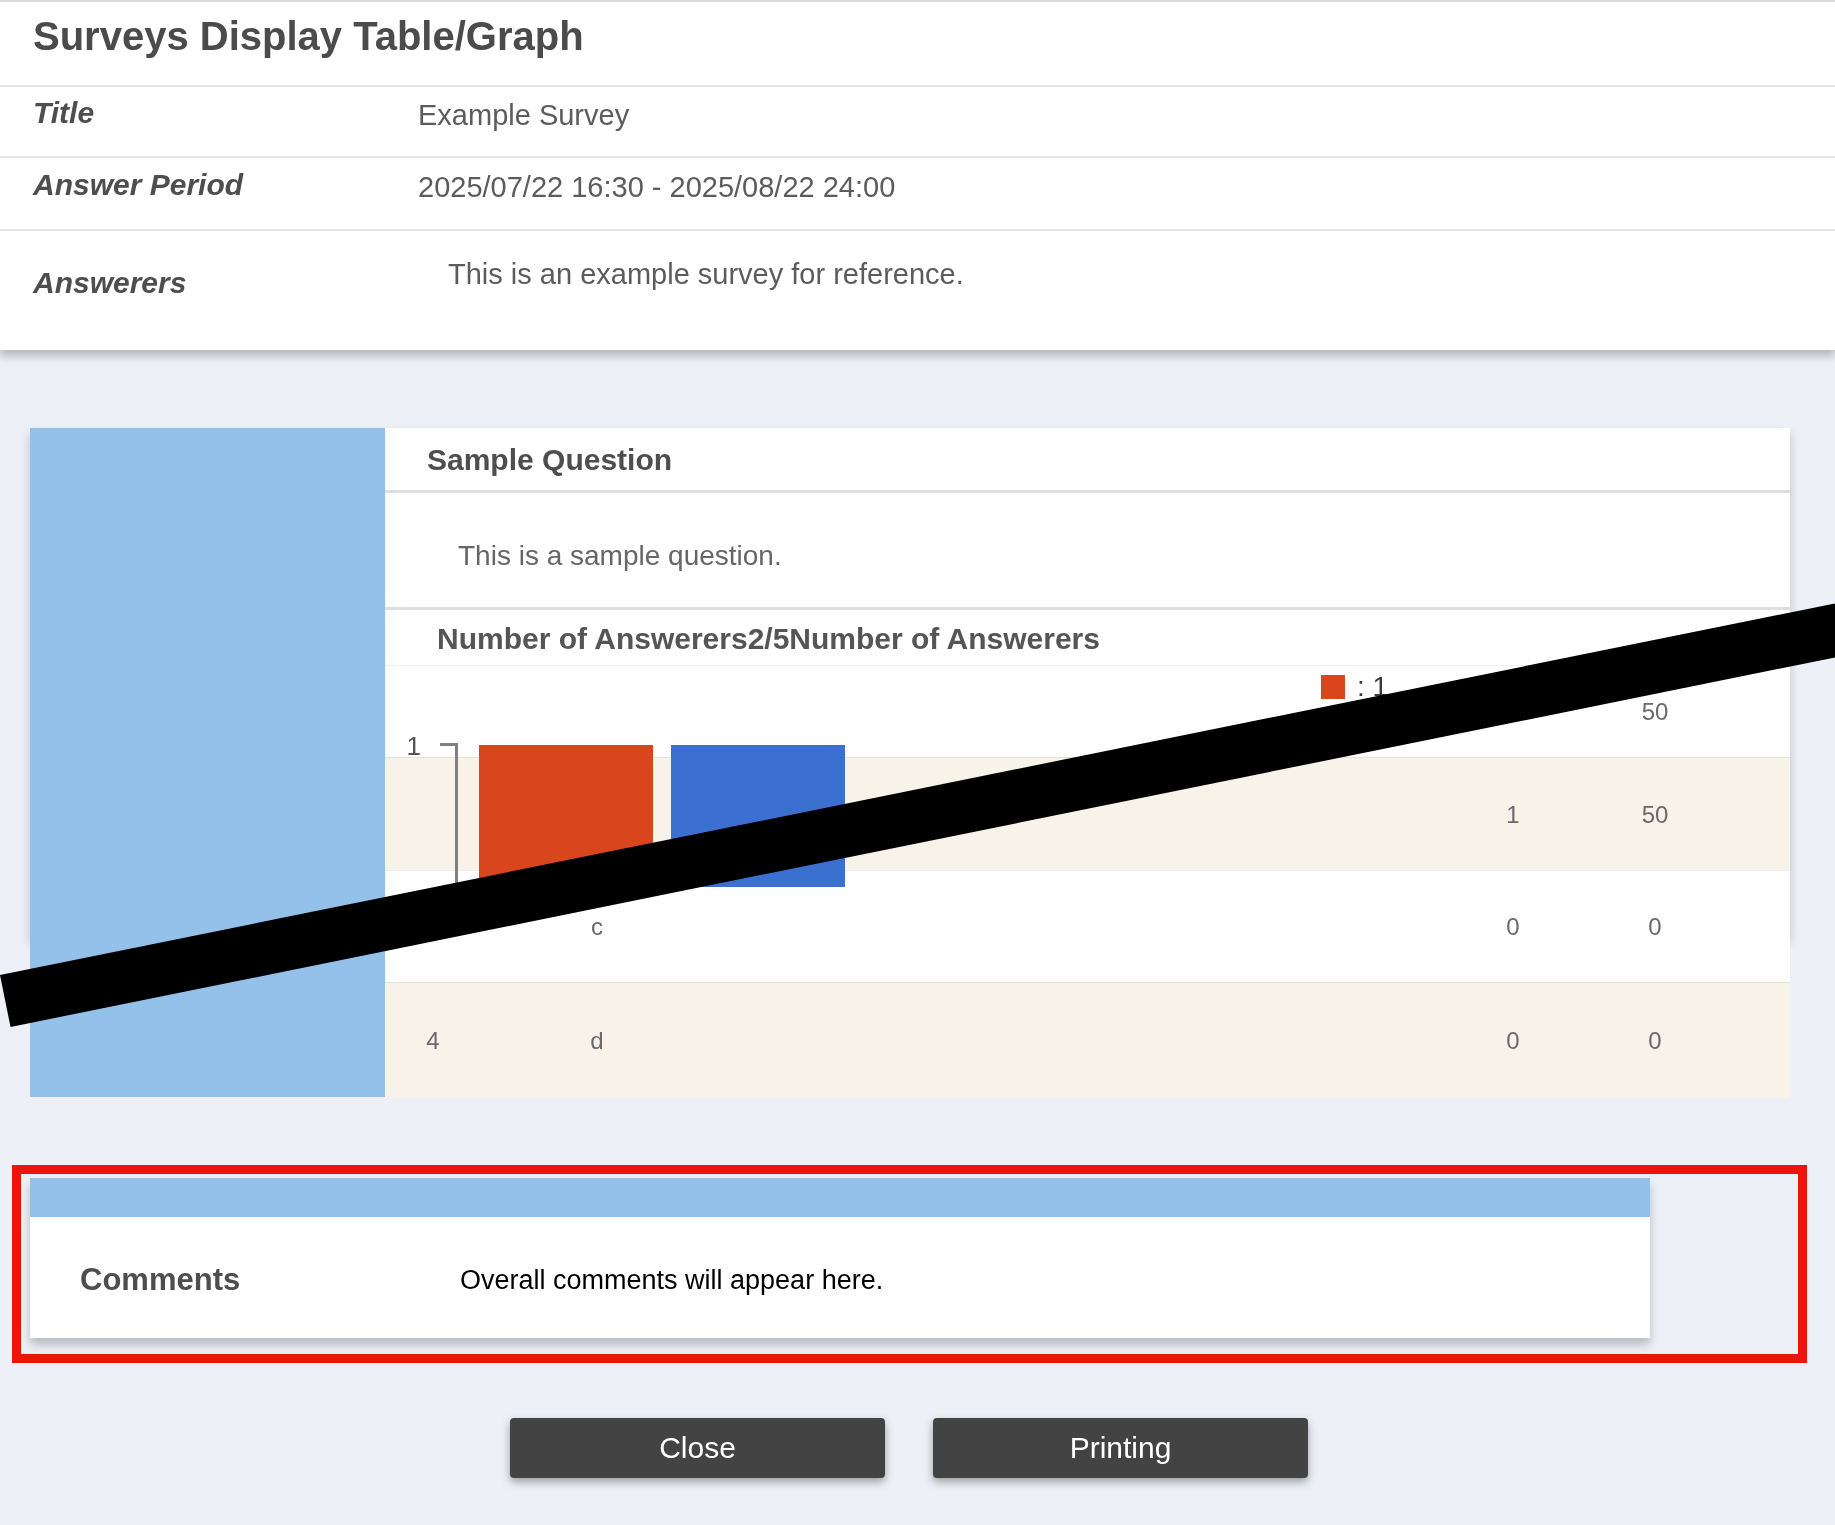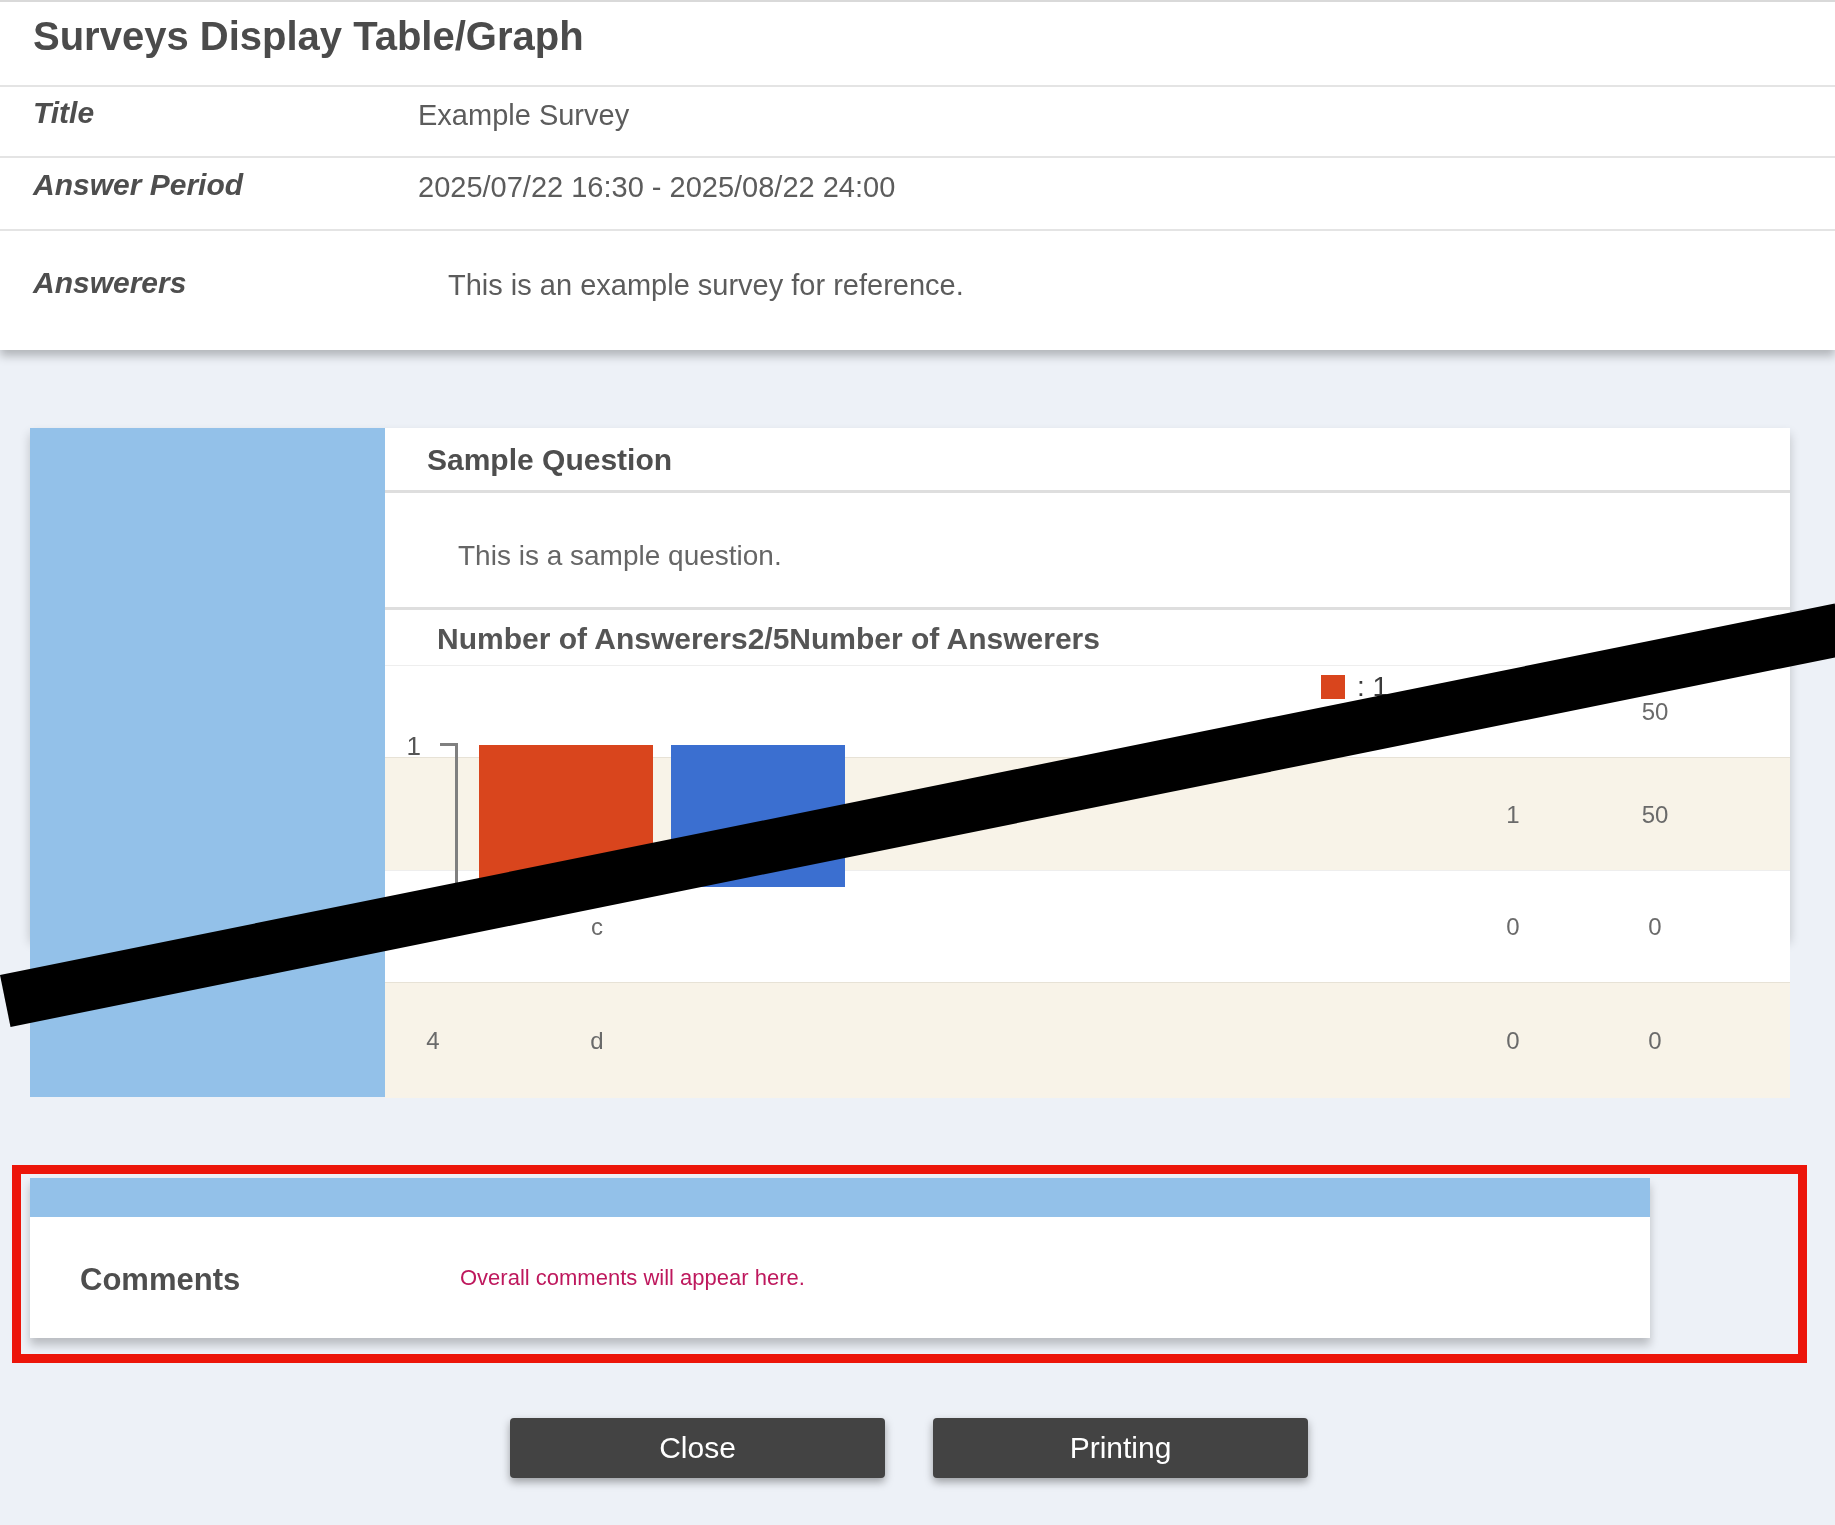--- a/index.html
+++ b/index.html
@@ -54,21 +54,21 @@
   .annotation-box{
     left:12px;top:1165px;width:1795px;height:198px;box-sizing:border-box;
     border:9px solid #ec150a;z-index:4;
   }
   .comments-card{
     position:absolute;left:9px;top:4px;width:1620px;height:160px;background:#fff;
     box-shadow:0 7px 9px rgba(0,0,0,0.22);
   }
   .comments-bluebar{position:absolute;left:0;top:0;width:100%;height:39px;background:#93c1e9;}
   .comments-label{position:absolute;left:50px;top:84px;font-size:31px;font-weight:bold;color:#4e4e4e;}
-  .comments-text{position:absolute;left:430px;top:87px;font-size:22px;color:#be185d;}
+  .comments-text{position:absolute;left:430px;top:87px;font-size:27px;color:#000000;}
   
   .btn{
     top:1418px;width:375px;height:60px;background:#434343;border:none;border-radius:4px;
     color:#fff;font-size:30px;font-family:"Liberation Sans",sans-serif;
     display:flex;align-items:center;justify-content:center;
     box-shadow:0 4px 8px rgba(0,0,0,0.35);cursor:pointer;z-index:4;position:absolute;
   }
   .btn-close{left:510px;}
   .btn-print{left:933px;}
   
@@ -86,21 +86,21 @@
 
   <div class="abs meta-label" style="top:94px;">Title</div>
   <div class="abs meta-value" style="left:418px;top:97px;">Example Survey</div>
   <div class="abs hdiv" style="top:154px;"></div>
 
   <div class="abs meta-label" style="top:166px;">Answer Period</div>
   <div class="abs meta-value" style="left:418px;top:169px;">2025/07/22 16:30 - 2025/08/22 24:00</div>
   <div class="abs hdiv" style="top:227px;"></div>
 
   <div class="abs meta-label" style="top:264px;">Answerers</div>
-  <div class="abs meta-value" style="left:448px;top:267px;">This is an example survey for reference.</div>
+  <div class="abs meta-value" style="left:448px;top:256px;">This is an example survey for reference.</div>
 </div>
 
 <div class="abs main-card">
   <div class="abs side-strip"></div>
 
   <div class="abs q-title">Sample Question</div>
   <div class="abs card-div" style="top:62px;"></div>
 
   <div class="abs q-text">This is a sample question.</div>
   <div class="abs card-div" style="top:179px;"></div>

